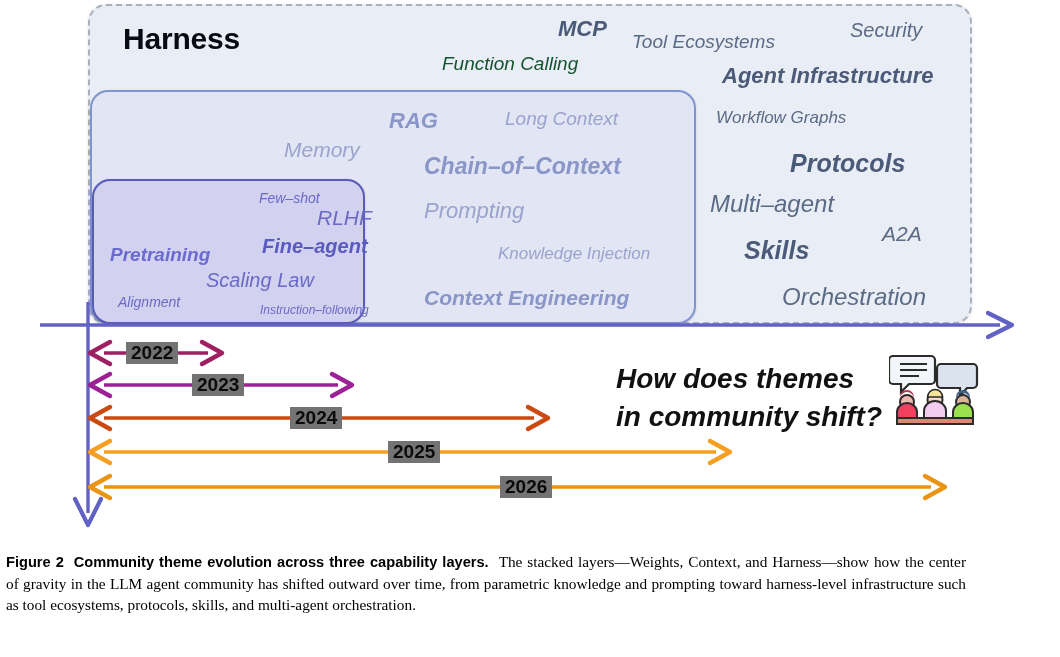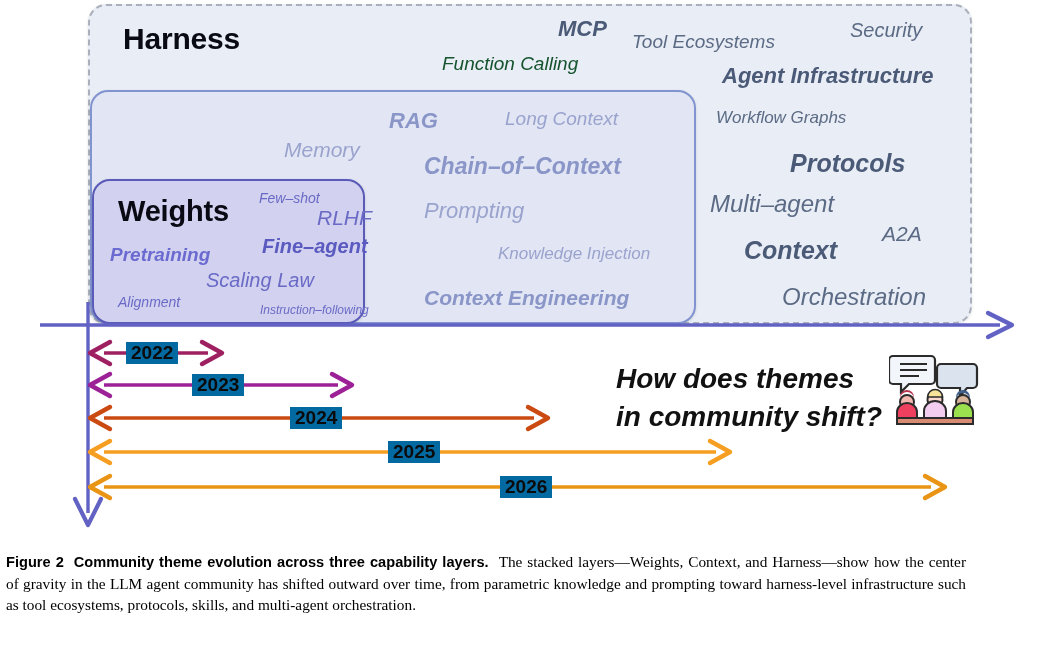--- a/index.html
+++ b/index.html
@@ -61,21 +61,21 @@
 
   
   #axis-svg { position:absolute; left:0; top:0; width:1060px; height:545px; }
 
   
   .year-label {
     position:absolute;
     font-size:19px;
     font-weight:bold;
     color:#0b0b0b;
-    background:#0369a1;
+    background:#737373;
     padding:0 5px;
     white-space:nowrap;
   }
 
   
   #question {
     position:absolute;
     left:616px; top:360px;
     width:270px;
     font-size:28px;
@@ -110,33 +110,32 @@
 </head>
 <body>
 
 <div id="figure">
 
   <div class="layer" id="harness-layer"></div>
   <div class="layer" id="context-layer"></div>
   <div class="layer" id="weights-layer"></div>
 
   <div class="layer-title" id="harness-title">Harness</div>
-  <div class="layer-title" id="weights-title">Weights</div>
 
   <div id="terms-harness">
       <div class="term b" style="left: 558px; top: 16px; font-size: 22px; color: rgb(74, 90, 119);">MCP</div>
       <div class="term" style="left: 632px; top: 31px; font-size: 19px; color: rgb(91, 107, 133);">Tool Ecosystems</div>
       <div class="term" style="left: 850px; top: 19px; font-size: 20px; color: rgb(91, 107, 133);">Security</div>
       <div class="term" style="left: 442px; top: 53px; font-size: 19px; color: #14532d;">Function Calling</div>
       <div class="term b" style="left: 722px; top: 63px; font-size: 22px; color: rgb(74, 90, 119);">Agent Infrastructure</div>
       <div class="term" style="left: 716px; top: 108px; font-size: 17px; color: rgb(91, 107, 133);">Workflow Graphs</div>
       <div class="term b" style="left: 790px; top: 149px; font-size: 25px; color: rgb(74, 90, 119);">Protocols</div>
       <div class="term" style="left: 710px; top: 190px; font-size: 24px; color: rgb(91, 107, 133);">Multi–agent</div>
       <div class="term" style="left: 882px; top: 222px; font-size: 21px; color: rgb(91, 107, 133);">A2A</div>
-      <div class="term b" style="left: 744px; top: 236px; font-size: 25px; color: rgb(74, 90, 119);">Context</div>
+      <div class="term b" style="left: 744px; top: 236px; font-size: 25px; color: rgb(74, 90, 119);">Skills</div>
       <div class="term" style="left: 782px; top: 283px; font-size: 24px; color: rgb(91, 107, 133);">Orchestration</div>
     </div>
   <div id="terms-context">
       <div class="term b" style="left: 389px; top: 108px; font-size: 22px; color: rgb(138, 150, 200);">RAG</div>
       <div class="term" style="left: 505px; top: 108px; font-size: 19px; color: rgb(154, 163, 205);">Long Context</div>
       <div class="term" style="left: 284px; top: 138px; font-size: 21px; color: rgb(154, 163, 205);">Memory</div>
       <div class="term b" style="left: 424px; top: 153px; font-size: 23px; color: rgb(138, 150, 200);">Chain–of–Context</div>
       <div class="term" style="left: 424px; top: 198px; font-size: 22px; color: rgb(154, 163, 205);">Prompting</div>
       <div class="term" style="left: 498px; top: 244px; font-size: 17px; color: rgb(154, 163, 205);">Knowledge Injection</div>
       <div class="term b" style="left: 424px; top: 286px; font-size: 21px; color: rgb(138, 150, 200);">Context Engineering</div>

